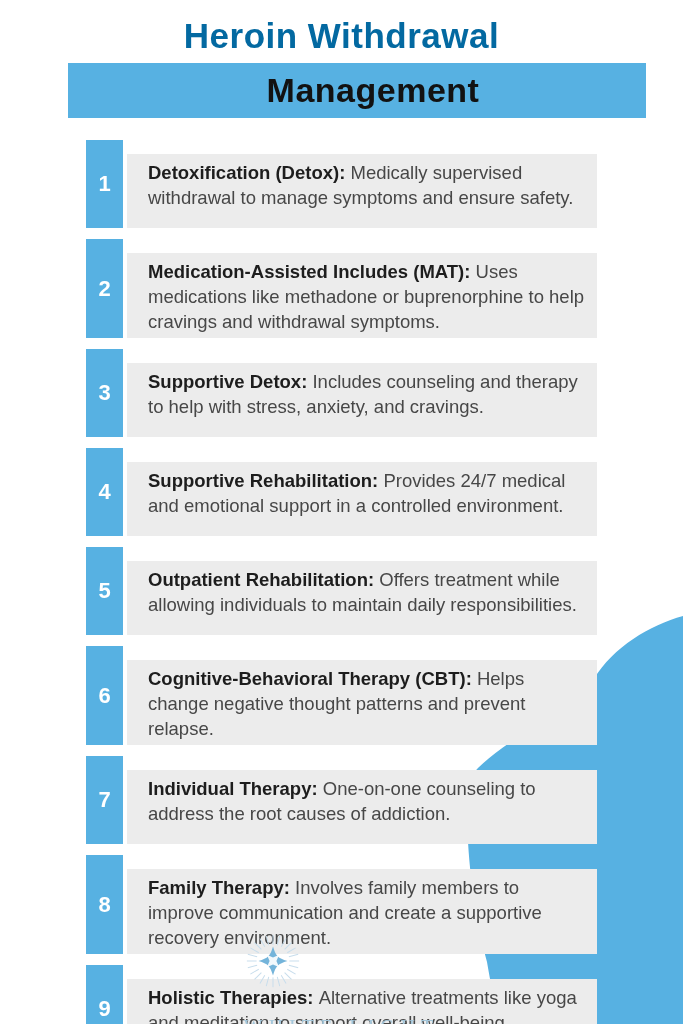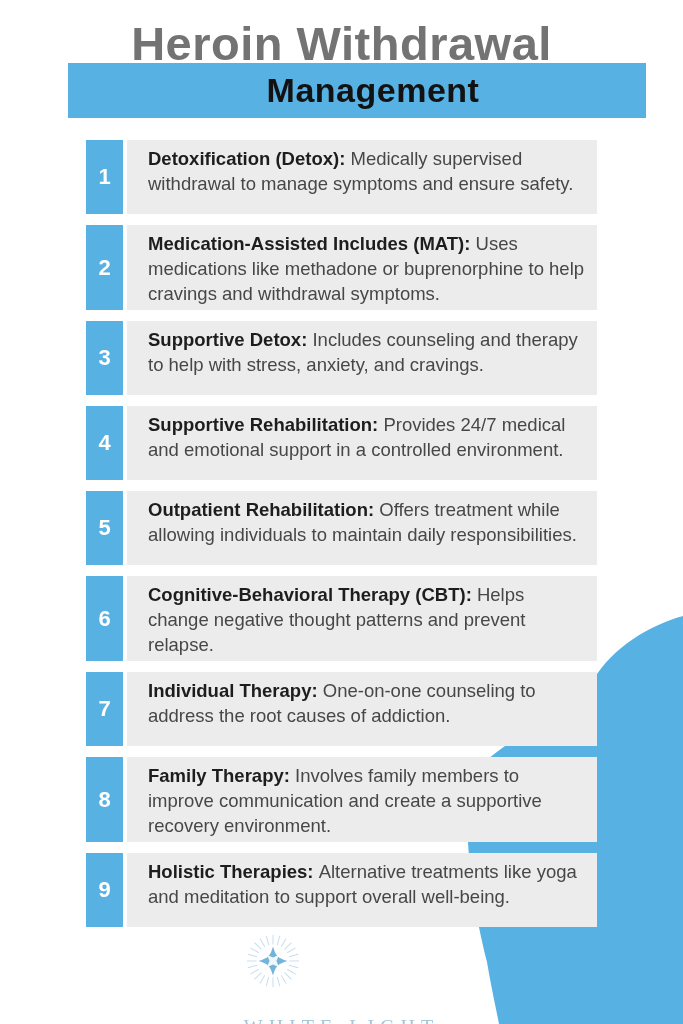--- a/index.html
+++ b/index.html
@@ -10,21 +10,21 @@
     -webkit-font-smoothing:antialiased;
   }
   .canvas{position:absolute;inset:0;width:683px;height:1024px;}
 
   
   .blob-svg{position:absolute;left:0;top:0;z-index:1;}
 
   
   .title{
     position:absolute;top:16px;left:0;width:683px;z-index:3;
-    text-align:center;font-size:47px;font-weight:800;color:#737373;
+    text-align:center;font-size:35px;font-weight:800;color:#0369a1;
     letter-spacing:.5px;
   }
   .banner{
     position:absolute;top:63px;left:68px;width:546px;height:55px;z-index:3;
     background:var(--accent,#57b1e2);
     display:flex;align-items:center;justify-content:center;padding-left:32px;
   }
   .banner-text{
     font-size:34px;font-weight:800;color:#121212;letter-spacing:.5px;
   }
@@ -36,21 +36,21 @@
   }
   .row{display:flex;gap:4px;}
   .badge{
     flex:0 0 37px;background:var(--accent,#57b1e2);
     display:flex;align-items:center;justify-content:center;
     color:#ffffff;font-size:22px;font-weight:700;
   }
   .content{
     flex:1;background:var(--row-bg,#ececec);box-sizing:border-box;
     min-height:74px;padding:6px 12px 4px 21px;
-    font-size:18.5px;line-height:25px;color:var(--body-text,#474747);
+    font-size:18.5px;line-height:25px;color:var(--body-text,#474747);margin-top:14px;
   }
   .lead{font-weight:700;color:#1d1d1d;}
 
   
   .footer{
     position:absolute;left:0;top:958px;width:683px;height:66px;z-index:2;
     display:flex;align-items:center;justify-content:center;
   }
   .logo{display:flex;align-items:flex-start;gap:26px;flex-direction:column;}
   .logo-icon{width:58px;height:58px;flex:none;}

